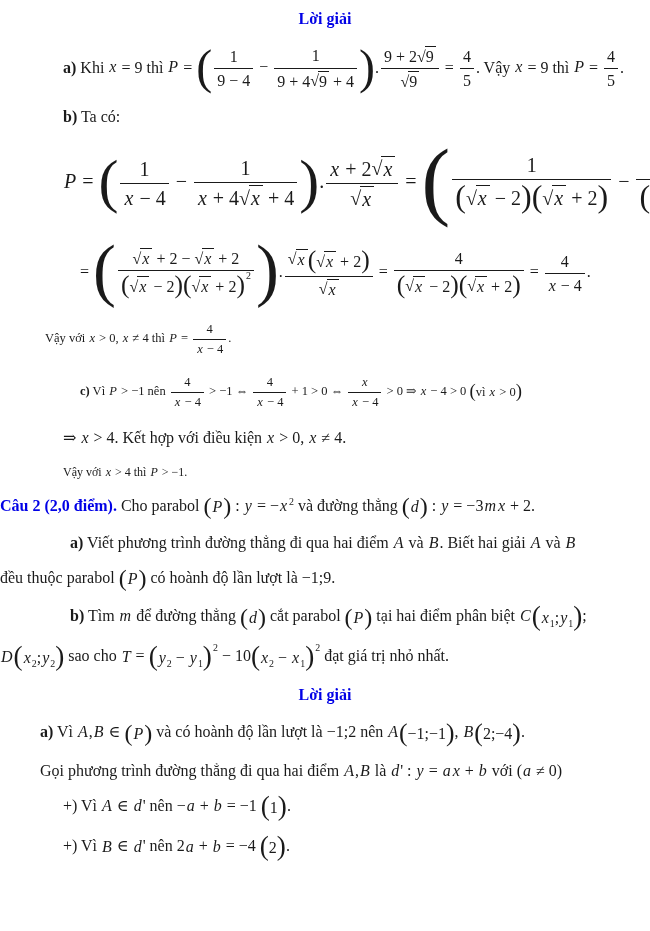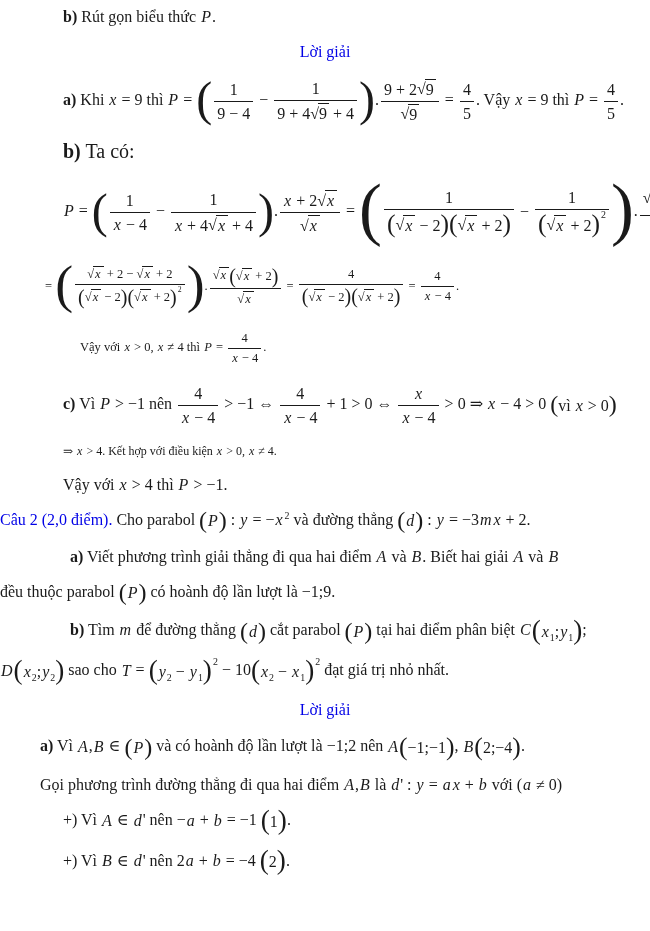--- a/index.html
+++ b/index.html
@@ -18,21 +18,21 @@
   .center{text-align:center;margin-left:0 !important;margin-top:2px;margin-bottom:15px;}
   
   .line:nth-child(4){font-size:20px;}
   .line:nth-child(6){font-size:12.5px;margin-left:45px;margin-bottom:16px;}
   .line:nth-child(7){font-size:12.5px;margin-left:80px;margin-bottom:16px;}
   .line:nth-child(8){margin-bottom:15px;}
   .line:nth-child(9){font-size:12px;margin-bottom:15px;}
 
   .tx{}
   .bd{font-weight:bold;}
-  .bb{font-weight:normal;color:#0101e6;}
+  .bb{font-weight:bold;color:#0101e6;}
   .vr{font-style:italic;padding:0 1px;}
 
   .fr{display:inline-block;vertical-align:middle;text-align:center;margin:0 2px;line-height:1.2;}
   .fr>.n{display:block;border-bottom:1px solid currentColor;padding:1px 3px 2px 3px;}
   .fr>.d{display:block;padding:2px 3px 1px 3px;}
 
   .sq{white-space:nowrap;display:inline-block;}
   .sq>.tick{display:inline-block;position:relative;top:-0.02em;}
   .sq>.bar{display:inline-block;border-top:1px solid currentColor;padding:0 2px 0 1px;margin-left:-1px;}
 
@@ -41,32 +41,31 @@
   .pin{display:inline-block;vertical-align:middle;}
 
   .sup{display:inline-block;font-size:0.62em;position:relative;top:-0.55em;padding-left:1px;}
   .sup.hi{top:-1.05em;}
   .sub2{display:inline-block;font-size:0.62em;position:relative;top:0.38em;}
 </style>
 </head>
 <body>
 
 <div id="doc">
-    <div class="line ind2"><span class="bd">b)</span><span class="tx"> Rút gọn biểu thức </span><span class="vr">P</span><span class="tx">.</span></div>
     <div class="line ind2 center"><span class="bb">Lời giải</span></div>
     <div class="line ind2"><span class="bd">a)</span><span class="tx"> Khi </span><span class="vr">x</span><span class="tx"> = 9 thì </span><span class="vr">P</span><span class="tx"> = </span><span class="pw"><span class="par" style="font-size: 3em;">(</span><span class="pin"><span class="fr"><span class="n"><span class="tx">1</span></span><span class="d"><span class="tx">9 − 4</span></span></span><span class="tx"> − </span><span class="fr"><span class="n"><span class="tx">1</span></span><span class="d"><span class="tx">9 + 4</span><span class="sq"><span class="tick">√</span><span class="bar"><span class="tx">9</span></span></span><span class="tx"> + 4</span></span></span></span><span class="par" style="font-size: 3em;">)</span></span><span class="tx">.</span><span class="fr"><span class="n"><span class="tx">9 + 2</span><span class="sq"><span class="tick">√</span><span class="bar"><span class="tx">9</span></span></span></span><span class="d"><span class="sq"><span class="tick">√</span><span class="bar"><span class="tx">9</span></span></span></span></span><span class="tx"> = </span><span class="fr"><span class="n"><span class="tx">4</span></span><span class="d"><span class="tx">5</span></span></span><span class="tx">. Vậy </span><span class="vr">x</span><span class="tx"> = 9 thì </span><span class="vr">P</span><span class="tx"> = </span><span class="fr"><span class="n"><span class="tx">4</span></span><span class="d"><span class="tx">5</span></span></span><span class="tx">.</span></div>
     <div class="line ind2"><span class="bd">b)</span><span class="tx"> Ta có:</span></div>
     <div class="line ind2"><span class="vr">P</span><span class="tx"> = </span><span class="pw"><span class="par" style="font-size: 3em;">(</span><span class="pin"><span class="fr"><span class="n"><span class="tx">1</span></span><span class="d"><span class="vr">x</span><span class="tx"> − 4</span></span></span><span class="tx"> − </span><span class="fr"><span class="n"><span class="tx">1</span></span><span class="d"><span class="vr">x</span><span class="tx"> + 4</span><span class="sq"><span class="tick">√</span><span class="bar"><span class="vr">x</span></span></span><span class="tx"> + 4</span></span></span></span><span class="par" style="font-size: 3em;">)</span></span><span class="tx">.</span><span class="fr"><span class="n"><span class="vr">x</span><span class="tx"> + 2</span><span class="sq"><span class="tick">√</span><span class="bar"><span class="vr">x</span></span></span></span><span class="d"><span class="sq"><span class="tick">√</span><span class="bar"><span class="vr">x</span></span></span></span></span><span class="tx"> = </span><span class="pw"><span class="par" style="font-size: 4.3em;">(</span><span class="pin"><span class="fr"><span class="n"><span class="tx">1</span></span><span class="d"><span class="pw"><span class="par" style="font-size: 1.6em;">(</span><span class="pin"><span class="sq"><span class="tick">√</span><span class="bar"><span class="vr">x</span></span></span><span class="tx"> − 2</span></span><span class="par" style="font-size: 1.6em;">)</span></span><span class="pw"><span class="par" style="font-size: 1.6em;">(</span><span class="pin"><span class="sq"><span class="tick">√</span><span class="bar"><span class="vr">x</span></span></span><span class="tx"> + 2</span></span><span class="par" style="font-size: 1.6em;">)</span></span></span></span><span class="tx"> − </span><span class="fr"><span class="n"><span class="tx">1</span></span><span class="d"><span class="pw"><span class="par" style="font-size: 1.6em;">(</span><span class="pin"><span class="sq"><span class="tick">√</span><span class="bar"><span class="vr">x</span></span></span><span class="tx"> + 2</span></span><span class="par" style="font-size: 1.6em;">)</span></span><span class="sup hi">2</span></span></span></span><span class="par" style="font-size: 4.3em;">)</span></span><span class="tx">.</span><span class="fr"><span class="n"><span class="sq"><span class="tick">√</span><span class="bar"><span class="vr">x</span></span></span><span class="pw"><span class="par" style="font-size: 1.6em;">(</span><span class="pin"><span class="sq"><span class="tick">√</span><span class="bar"><span class="vr">x</span></span></span><span class="tx"> + 2</span></span><span class="par" style="font-size: 1.6em;">)</span></span></span><span class="d"><span class="sq"><span class="tick">√</span><span class="bar"><span class="vr">x</span></span></span></span></span></div>
     <div class="line ind4"><span class="tx">= </span><span class="pw"><span class="par" style="font-size: 4.3em;">(</span><span class="pin"><span class="fr"><span class="n"><span class="sq"><span class="tick">√</span><span class="bar"><span class="vr">x</span></span></span><span class="tx"> + 2 − </span><span class="sq"><span class="tick">√</span><span class="bar"><span class="vr">x</span></span></span><span class="tx"> + 2</span></span><span class="d"><span class="pw"><span class="par" style="font-size: 1.6em;">(</span><span class="pin"><span class="sq"><span class="tick">√</span><span class="bar"><span class="vr">x</span></span></span><span class="tx"> − 2</span></span><span class="par" style="font-size: 1.6em;">)</span></span><span class="pw"><span class="par" style="font-size: 1.6em;">(</span><span class="pin"><span class="sq"><span class="tick">√</span><span class="bar"><span class="vr">x</span></span></span><span class="tx"> + 2</span></span><span class="par" style="font-size: 1.6em;">)</span></span><span class="sup hi">2</span></span></span></span><span class="par" style="font-size: 4.3em;">)</span></span><span class="tx">.</span><span class="fr"><span class="n"><span class="sq"><span class="tick">√</span><span class="bar"><span class="vr">x</span></span></span><span class="pw"><span class="par" style="font-size: 1.6em;">(</span><span class="pin"><span class="sq"><span class="tick">√</span><span class="bar"><span class="vr">x</span></span></span><span class="tx"> + 2</span></span><span class="par" style="font-size: 1.6em;">)</span></span></span><span class="d"><span class="sq"><span class="tick">√</span><span class="bar"><span class="vr">x</span></span></span></span></span><span class="tx"> = </span><span class="fr"><span class="n"><span class="tx">4</span></span><span class="d"><span class="pw"><span class="par" style="font-size: 1.6em;">(</span><span class="pin"><span class="sq"><span class="tick">√</span><span class="bar"><span class="vr">x</span></span></span><span class="tx"> − 2</span></span><span class="par" style="font-size: 1.6em;">)</span></span><span class="pw"><span class="par" style="font-size: 1.6em;">(</span><span class="pin"><span class="sq"><span class="tick">√</span><span class="bar"><span class="vr">x</span></span></span><span class="tx"> + 2</span></span><span class="par" style="font-size: 1.6em;">)</span></span></span></span><span class="tx"> = </span><span class="fr"><span class="n"><span class="tx">4</span></span><span class="d"><span class="vr">x</span><span class="tx"> − 4</span></span></span><span class="tx">.</span></div>
     <div class="line ind2"><span class="tx">Vậy với </span><span class="vr">x</span><span class="tx"> &gt; 0, </span><span class="vr">x</span><span class="tx"> ≠ 4 thì </span><span class="vr">P</span><span class="tx"> = </span><span class="fr"><span class="n"><span class="tx">4</span></span><span class="d"><span class="vr">x</span><span class="tx"> − 4</span></span></span><span class="tx">.</span></div>
     <div class="line ind2"><span class="bd">c)</span><span class="tx"> Vì </span><span class="vr">P</span><span class="tx"> &gt; −1 nên </span><span class="fr"><span class="n"><span class="tx">4</span></span><span class="d"><span class="vr">x</span><span class="tx"> − 4</span></span></span><span class="tx"> &gt; −1 ⇔ </span><span class="fr"><span class="n"><span class="tx">4</span></span><span class="d"><span class="vr">x</span><span class="tx"> − 4</span></span></span><span class="tx"> + 1 &gt; 0 ⇔ </span><span class="fr"><span class="n"><span class="vr">x</span></span><span class="d"><span class="vr">x</span><span class="tx"> − 4</span></span></span><span class="tx"> &gt; 0 ⇒ </span><span class="vr">x</span><span class="tx"> − 4 &gt; 0 </span><span class="pw"><span class="par" style="font-size: 1.5em;">(</span><span class="pin"><span class="tx"> vì </span><span class="vr">x</span><span class="tx"> &gt; 0</span></span><span class="par" style="font-size: 1.5em;">)</span></span></div>
     <div class="line ind2"><span class="tx">⇒ </span><span class="vr">x</span><span class="tx"> &gt; 4. Kết hợp với điều kiện </span><span class="vr">x</span><span class="tx"> &gt; 0, </span><span class="vr">x</span><span class="tx"> ≠ 4.</span></div>
     <div class="line ind2"><span class="tx">Vậy với </span><span class="vr">x</span><span class="tx"> &gt; 4 thì </span><span class="vr">P</span><span class="tx"> &gt; −1.</span></div>
     <div class="line ind0"><span class="bb">Câu 2 (2,0 điểm).</span><span class="tx"> Cho parabol </span><span class="pw"><span class="par" style="font-size: 1.5em;">(</span><span class="pin"><span class="vr">P</span></span><span class="par" style="font-size: 1.5em;">)</span></span><span class="tx"> : </span><span class="vr">y</span><span class="tx"> = −</span><span class="vr">x</span><span class="sup">2</span><span class="tx"> và đường thẳng </span><span class="pw"><span class="par" style="font-size: 1.5em;">(</span><span class="pin"><span class="vr">d</span></span><span class="par" style="font-size: 1.5em;">)</span></span><span class="tx"> : </span><span class="vr">y</span><span class="tx"> = −3</span><span class="vr">m</span><span class="vr">x</span><span class="tx"> + 2.</span></div>
-    <div class="line ind3"><span class="bd">a)</span><span class="tx"> Viết phương trình giải thẳng đi qua hai điểm </span><span class="vr">A</span><span class="tx"> và </span><span class="vr">B</span><span class="tx">. Biết hai giải </span><span class="vr">A</span><span class="tx"> và </span><span class="vr">B</span></div>
+    <div class="line ind3"><span class="bd">a)</span><span class="tx"> Viết phương trình đường thẳng đi qua hai điểm </span><span class="vr">A</span><span class="tx"> và </span><span class="vr">B</span><span class="tx">. Biết hai giải </span><span class="vr">A</span><span class="tx"> và </span><span class="vr">B</span></div>
     <div class="line ind0"><span class="tx">đều thuộc parabol </span><span class="pw"><span class="par" style="font-size: 1.5em;">(</span><span class="pin"><span class="vr">P</span></span><span class="par" style="font-size: 1.5em;">)</span></span><span class="tx"> có hoành độ lần lượt là −1;9.</span></div>
     <div class="line ind3"><span class="bd">b)</span><span class="tx"> Tìm </span><span class="vr">m</span><span class="tx"> để đường thẳng </span><span class="pw"><span class="par" style="font-size: 1.5em;">(</span><span class="pin"><span class="vr">d</span></span><span class="par" style="font-size: 1.5em;">)</span></span><span class="tx"> cắt parabol </span><span class="pw"><span class="par" style="font-size: 1.5em;">(</span><span class="pin"><span class="vr">P</span></span><span class="par" style="font-size: 1.5em;">)</span></span><span class="tx"> tại hai điểm phân biệt </span><span class="vr">C</span><span class="pw"><span class="par" style="font-size: 1.7em;">(</span><span class="pin"><span class="vr">x</span><span class="sub2">1</span><span class="tx">;</span><span class="vr">y</span><span class="sub2">1</span></span><span class="par" style="font-size: 1.7em;">)</span></span><span class="tx">;</span></div>
     <div class="line ind0"><span class="vr">D</span><span class="pw"><span class="par" style="font-size: 1.7em;">(</span><span class="pin"><span class="vr">x</span><span class="sub2">2</span><span class="tx">;</span><span class="vr">y</span><span class="sub2">2</span></span><span class="par" style="font-size: 1.7em;">)</span></span><span class="tx"> sao cho </span><span class="vr">T</span><span class="tx"> = </span><span class="pw"><span class="par" style="font-size: 1.7em;">(</span><span class="pin"><span class="vr">y</span><span class="sub2">2</span><span class="tx"> − </span><span class="vr">y</span><span class="sub2">1</span></span><span class="par" style="font-size: 1.7em;">)</span></span><span class="sup hi">2</span><span class="tx"> − 10</span><span class="pw"><span class="par" style="font-size: 1.7em;">(</span><span class="pin"><span class="vr">x</span><span class="sub2">2</span><span class="tx"> − </span><span class="vr">x</span><span class="sub2">1</span></span><span class="par" style="font-size: 1.7em;">)</span></span><span class="sup hi">2</span><span class="tx"> đạt giá trị nhỏ nhất.</span></div>
     <div class="line ind2 center"><span class="bb">Lời giải</span></div>
     <div class="line ind1"><span class="bd">a)</span><span class="tx"> Vì </span><span class="vr">A</span><span class="tx">,</span><span class="vr">B</span><span class="tx"> ∈ </span><span class="pw"><span class="par" style="font-size: 1.5em;">(</span><span class="pin"><span class="vr">P</span></span><span class="par" style="font-size: 1.5em;">)</span></span><span class="tx"> và có hoành độ lần lượt là −1;2 nên </span><span class="vr">A</span><span class="pw"><span class="par" style="font-size: 1.6em;">(</span><span class="pin"><span class="tx">−1;−1</span></span><span class="par" style="font-size: 1.6em;">)</span></span><span class="tx">, </span><span class="vr">B</span><span class="pw"><span class="par" style="font-size: 1.6em;">(</span><span class="pin"><span class="tx">2;−4</span></span><span class="par" style="font-size: 1.6em;">)</span></span><span class="tx">.</span></div>
     <div class="line ind1"><span class="tx">Gọi phương trình đường thẳng đi qua hai điểm </span><span class="vr">A</span><span class="tx">,</span><span class="vr">B</span><span class="tx"> là </span><span class="vr">d</span><span class="tx">' : </span><span class="vr">y</span><span class="tx"> = </span><span class="vr">a</span><span class="vr">x</span><span class="tx"> + </span><span class="vr">b</span><span class="tx"> với (</span><span class="vr">a</span><span class="tx"> ≠ 0)</span></div>
     <div class="line ind2"><span class="tx">+) Vì </span><span class="vr">A</span><span class="tx"> ∈ </span><span class="vr">d</span><span class="tx">' nên −</span><span class="vr">a</span><span class="tx"> + </span><span class="vr">b</span><span class="tx"> = −1   </span><span class="pw"><span class="par" style="font-size: 1.7em;">(</span><span class="pin"><span class="tx">1</span></span><span class="par" style="font-size: 1.7em;">)</span></span><span class="tx">.</span></div>
     <div class="line ind2"><span class="tx">+) Vì </span><span class="vr">B</span><span class="tx"> ∈ </span><span class="vr">d</span><span class="tx">' nên 2</span><span class="vr">a</span><span class="tx"> + </span><span class="vr">b</span><span class="tx"> = −4   </span><span class="pw"><span class="par" style="font-size: 1.7em;">(</span><span class="pin"><span class="tx">2</span></span><span class="par" style="font-size: 1.7em;">)</span></span><span class="tx">.</span></div>
   </div>
 

